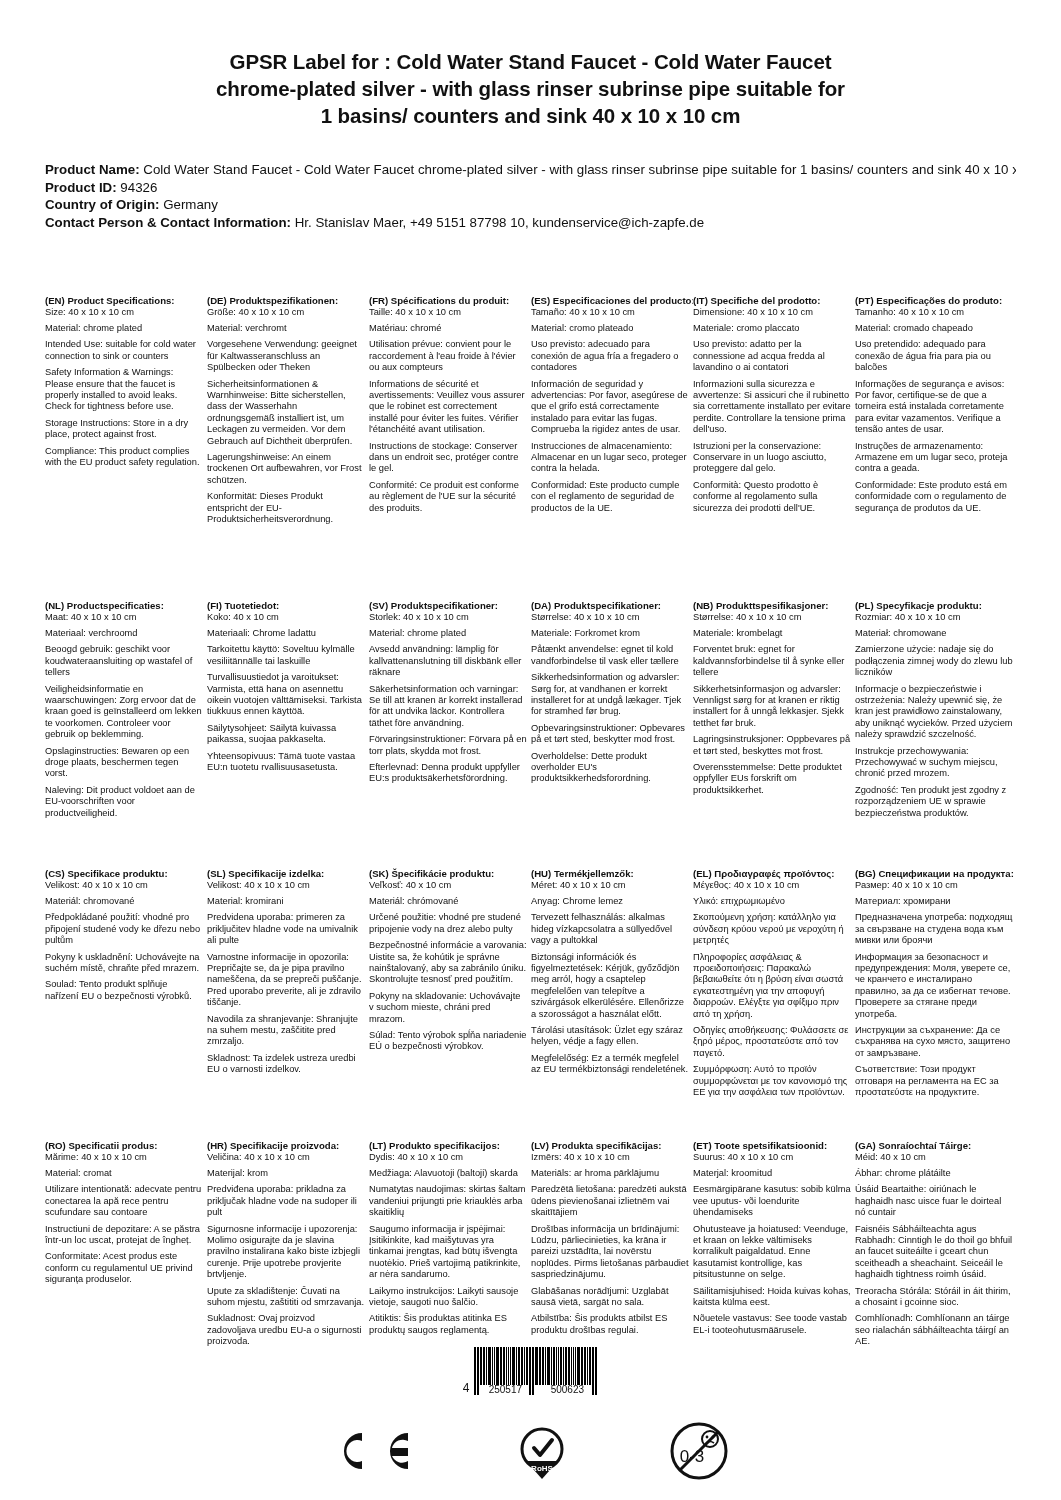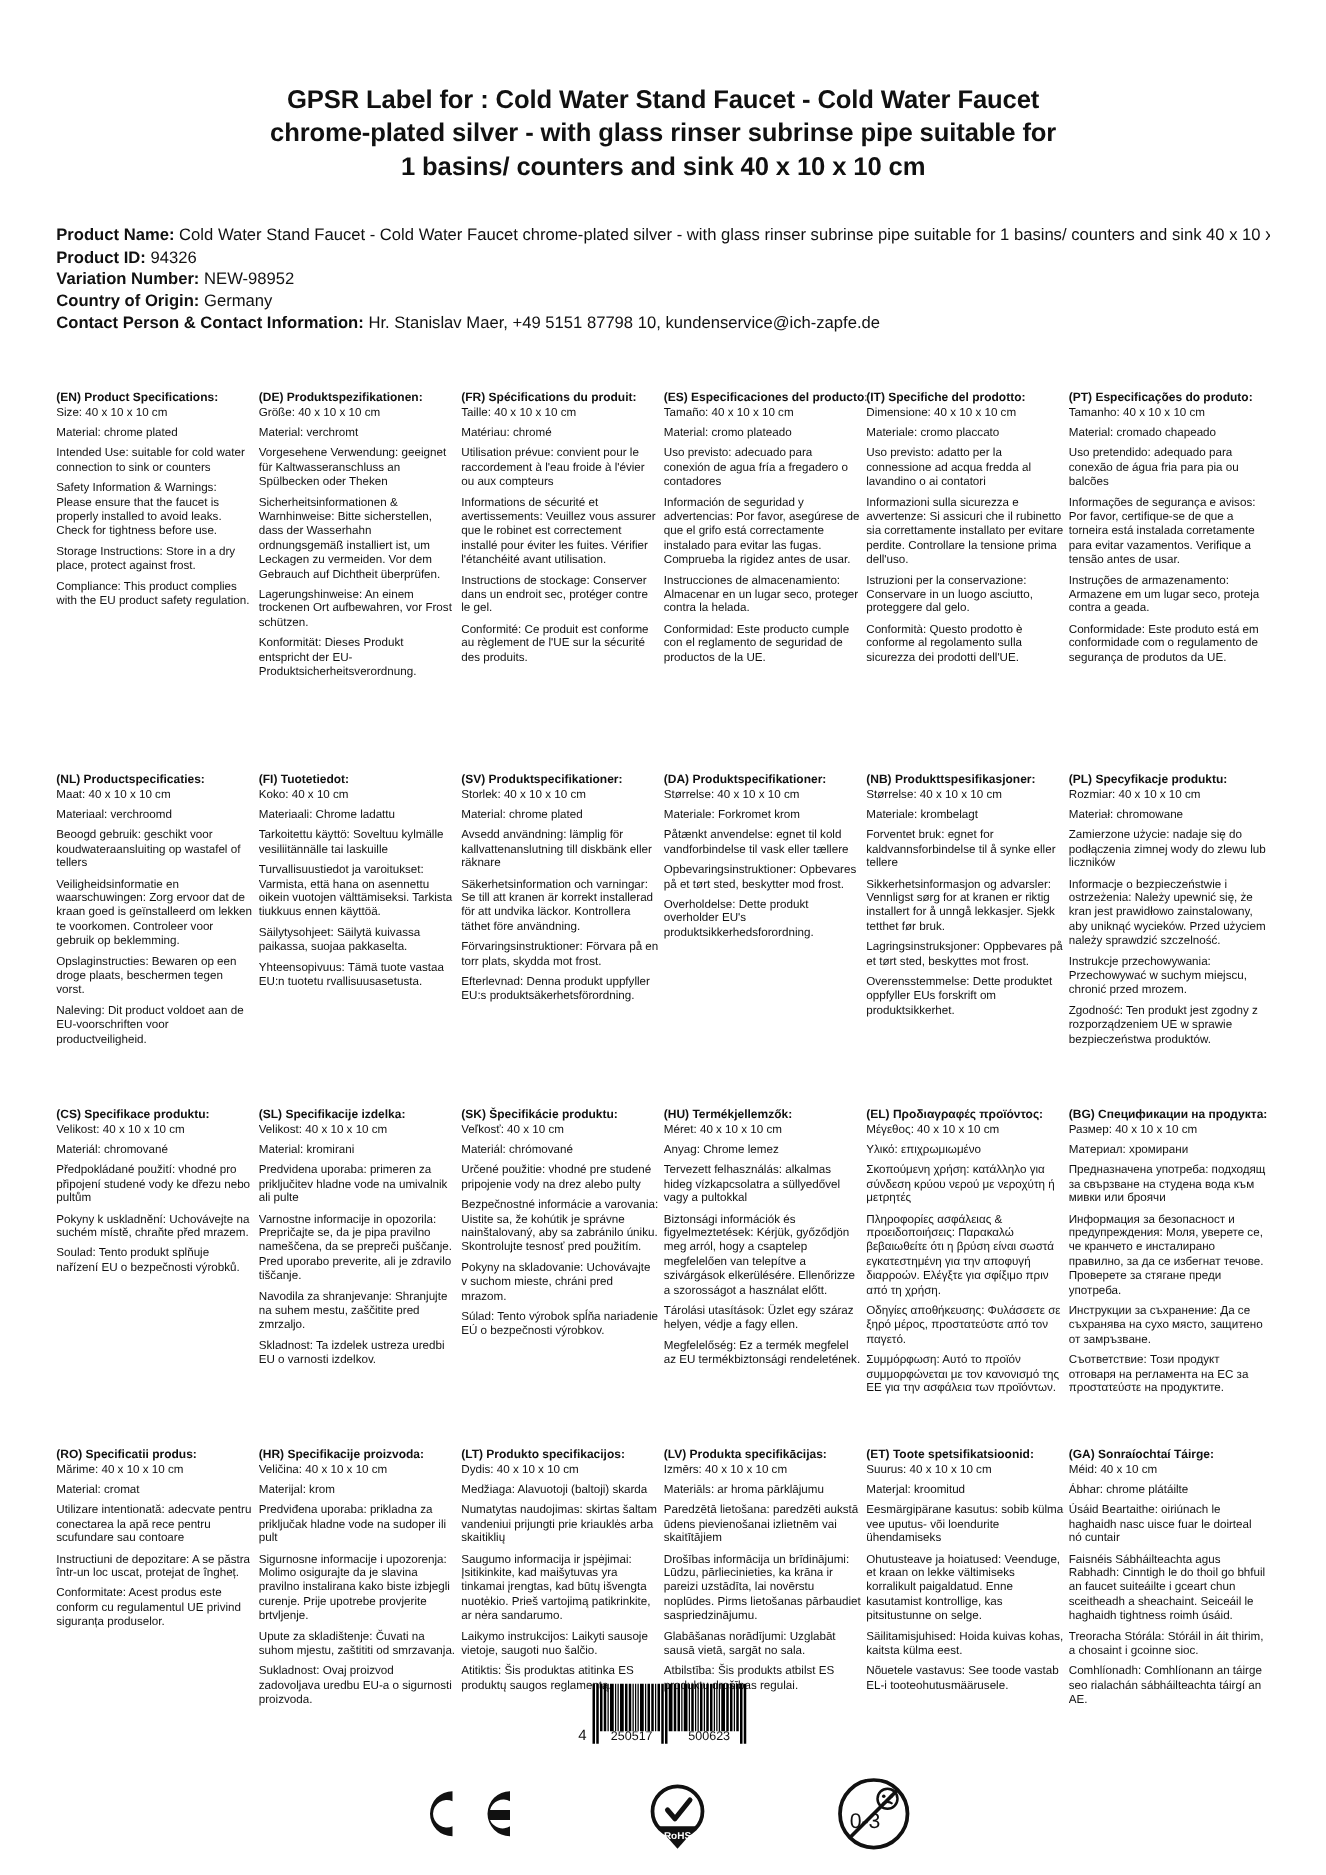--- a/index.html
+++ b/index.html
@@ -18,21 +18,21 @@
   .page {
     width: 1061px;
     height: 1500px;
     position: relative;
     box-sizing: border-box;
     padding: 0 45px;
   }
 
   
   .title-block {
-    padding-top: 66px;
+    padding-top: 48px;
     text-align: center;
   }
   .title-line {
     font-size: 20.5px;
     font-weight: bold;
     line-height: 27px;
     letter-spacing: -0.1px;
     color: #111111;
     white-space: nowrap;
   }
@@ -169,24 +169,20 @@
   <div class="meta-block">
     <div class="meta-row">
       <span class="meta-label">Product Name:</span>
       <span class="meta-value">Cold Water Stand Faucet - Cold Water Faucet chrome-plated silver - with glass rinser subrinse pipe suitable for 1 basins/ counters and sink 40 x 10 x 10 cm</span>
     </div>
     <div class="meta-row">
       <span class="meta-label">Product ID:</span>
       <span class="meta-value">94326</span>
     </div>
     <div class="meta-row">
-      <span class="meta-label">Variation Number:</span>
-      <span class="meta-value">NEW-98952</span>
-    </div>
-    <div class="meta-row">
       <span class="meta-label">Country of Origin:</span>
       <span class="meta-value">Germany</span>
     </div>
     <div class="meta-row">
       <span class="meta-label">Contact Person &amp; Contact Information:</span>
       <span class="meta-value">Hr. Stanislav Maer, +49 5151 87798 10, kundenservice@ich-zapfe.de</span>
     </div>
   </div>
 
   <div class="lang-grid" id="lang-grid">
@@ -272,20 +268,21 @@
           <div class="lang-para">Avsedd användning: lämplig för kallvattenanslutning till diskbänk eller räknare</div>
           <div class="lang-para">Säkerhetsinformation och varningar: Se till att kranen är korrekt installerad för att undvika läckor. Kontrollera täthet före användning.</div>
           <div class="lang-para">Förvaringsinstruktioner: Förvara på en torr plats, skydda mot frost.</div>
           <div class="lang-para">Efterlevnad: Denna produkt uppfyller EU:s produktsäkerhetsförordning.</div>
         </div>
         <div class="lang-col">
           <div class="lang-title">(DA) Produktspecifikationer:</div>
           <div class="lang-size">Størrelse: 40 x 10 x 10 cm</div>
           <div class="lang-para">Materiale: Forkromet krom</div>
           <div class="lang-para">Påtænkt anvendelse: egnet til kold vandforbindelse til vask eller tællere</div>
+          <div class="lang-para">Sikkerhedsinformation og advarsler: Sørg for, at vandhanen er korrekt installeret for at undgå lækager. Tjek for stramhed før brug.</div>
           <div class="lang-para">Opbevaringsinstruktioner: Opbevares på et tørt sted, beskytter mod frost.</div>
           <div class="lang-para">Overholdelse: Dette produkt overholder EU's produktsikkerhedsforordning.</div>
         </div>
         <div class="lang-col">
           <div class="lang-title">(NB) Produkttspesifikasjoner:</div>
           <div class="lang-size">Størrelse: 40 x 10 x 10 cm</div>
           <div class="lang-para">Materiale: krombelagt</div>
           <div class="lang-para">Forventet bruk: egnet for kaldvannsforbindelse til å synke eller tellere</div>
           <div class="lang-para">Sikkerhetsinformasjon og advarsler: Vennligst sørg for at kranen er riktig installert for å unngå lekkasjer. Sjekk tetthet før bruk.</div>
           <div class="lang-para">Lagringsinstruksjoner: Oppbevares på et tørt sted, beskyttes mot frost.</div>

